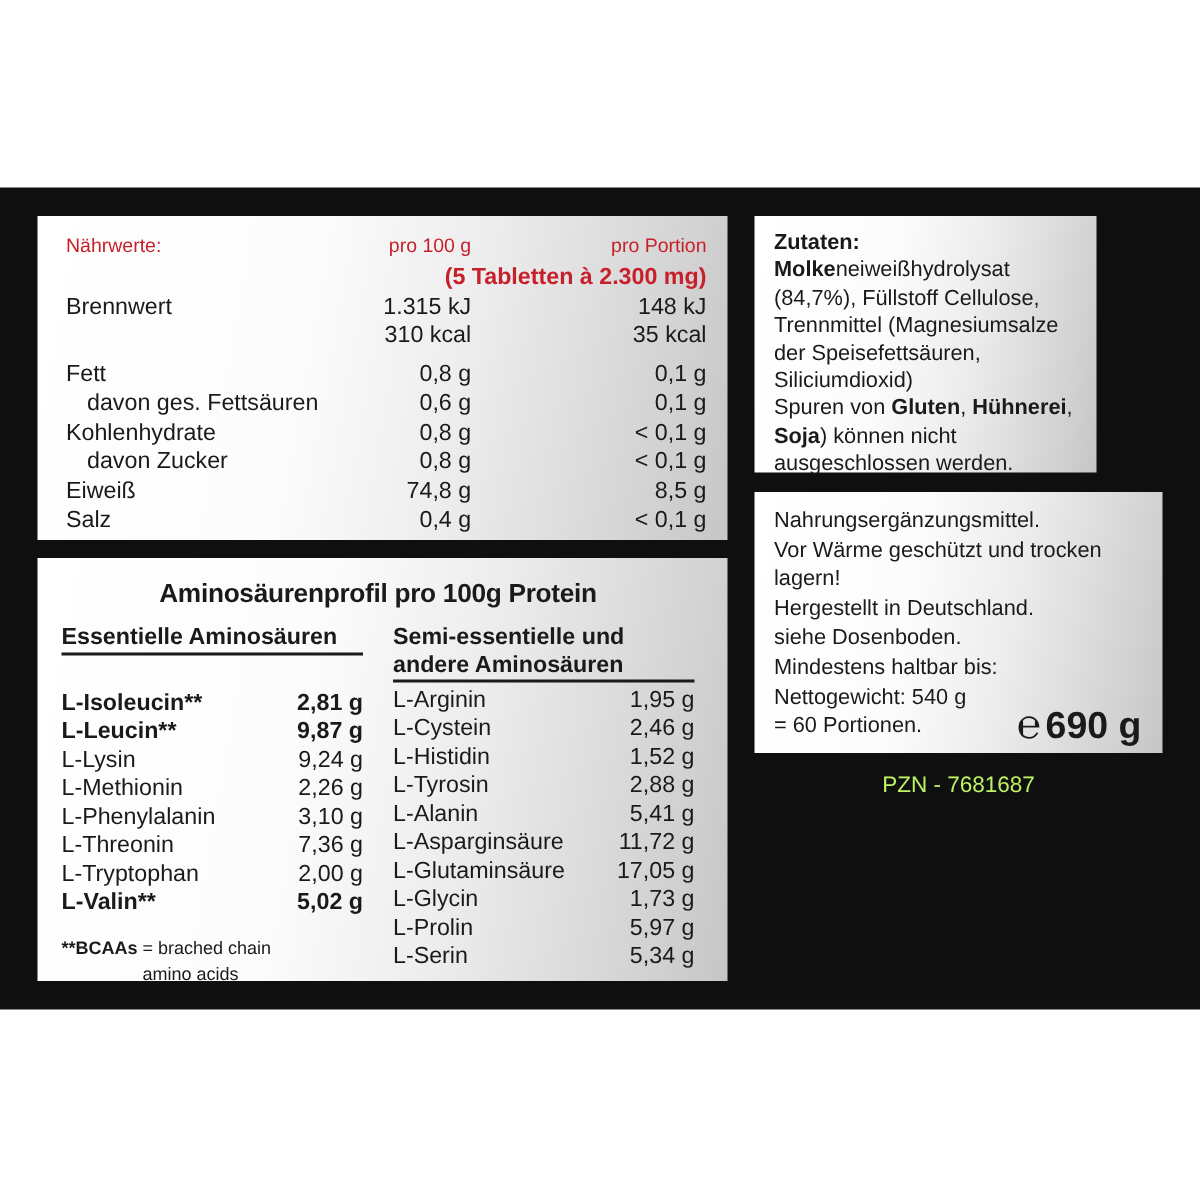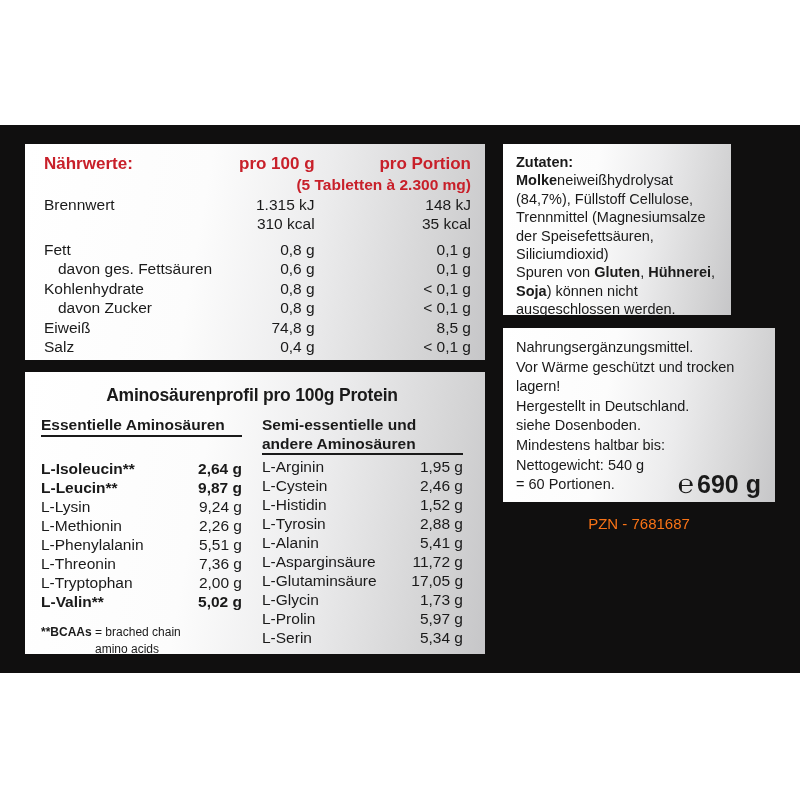--- a/index.html
+++ b/index.html
@@ -51,22 +51,22 @@
     vertical-align: bottom;
     white-space: nowrap;
   }
   .col-name  { text-align: left; }
   .col-100   { text-align: right; width: 108px; padding-right: 2px; }
   .col-spacer{ width: 58px; }
   .col-port  { text-align: right; width: 112px; }
 
   .head-row td {
     color: #c8202a;
-    font-weight: bold;
-    font-size: 17px;
+    font-weight: normal;
+    font-size: 13px;
     line-height: 18px;
     vertical-align: top;
     padding-bottom: 2px;
     margin-top: 20px;
   }
   .head-sub {
     color: #c8202a;
     font-weight: bold;
     font-size: 15.5px;
     line-height: 18px;
@@ -173,21 +173,21 @@
     padding-right: 3px;
   }
 
   
   #pzn {
     position: absolute;
     left: 503px;
     top: 390px;
     width: 272px;
     text-align: center;
-    color: #f97316;
+    color: #bef264;
     font-size: 15px;
     line-height: 18px;
     white-space: nowrap;
   }
 </style>
 </head>
 <body>
 
 <div id="label-root">
 
@@ -264,37 +264,37 @@
 
     <div class="amino-cols">
 
       <div class="amino-col">
         <span class="amino-head">Essentielle Aminosäuren</span>
         <div class="head-pad"></div>
         <table class="amino-table">
           <tbody>
             <tr class="bold">
               <td class="a-name">L-Isoleucin**</td>
-              <td class="a-val">2,64 g</td>
+              <td class="a-val">2,81 g</td>
             </tr>
             <tr class="bold">
               <td class="a-name">L-Leucin**</td>
               <td class="a-val">9,87 g</td>
             </tr>
             <tr>
               <td class="a-name">L-Lysin</td>
               <td class="a-val">9,24 g</td>
             </tr>
             <tr>
               <td class="a-name">L-Methionin</td>
               <td class="a-val">2,26 g</td>
             </tr>
             <tr>
               <td class="a-name">L-Phenylalanin</td>
-              <td class="a-val">5,51 g</td>
+              <td class="a-val">3,10 g</td>
             </tr>
             <tr>
               <td class="a-name">L-Threonin</td>
               <td class="a-val">7,36 g</td>
             </tr>
             <tr>
               <td class="a-name">L-Tryptophan</td>
               <td class="a-val">2,00 g</td>
             </tr>
             <tr class="bold">

